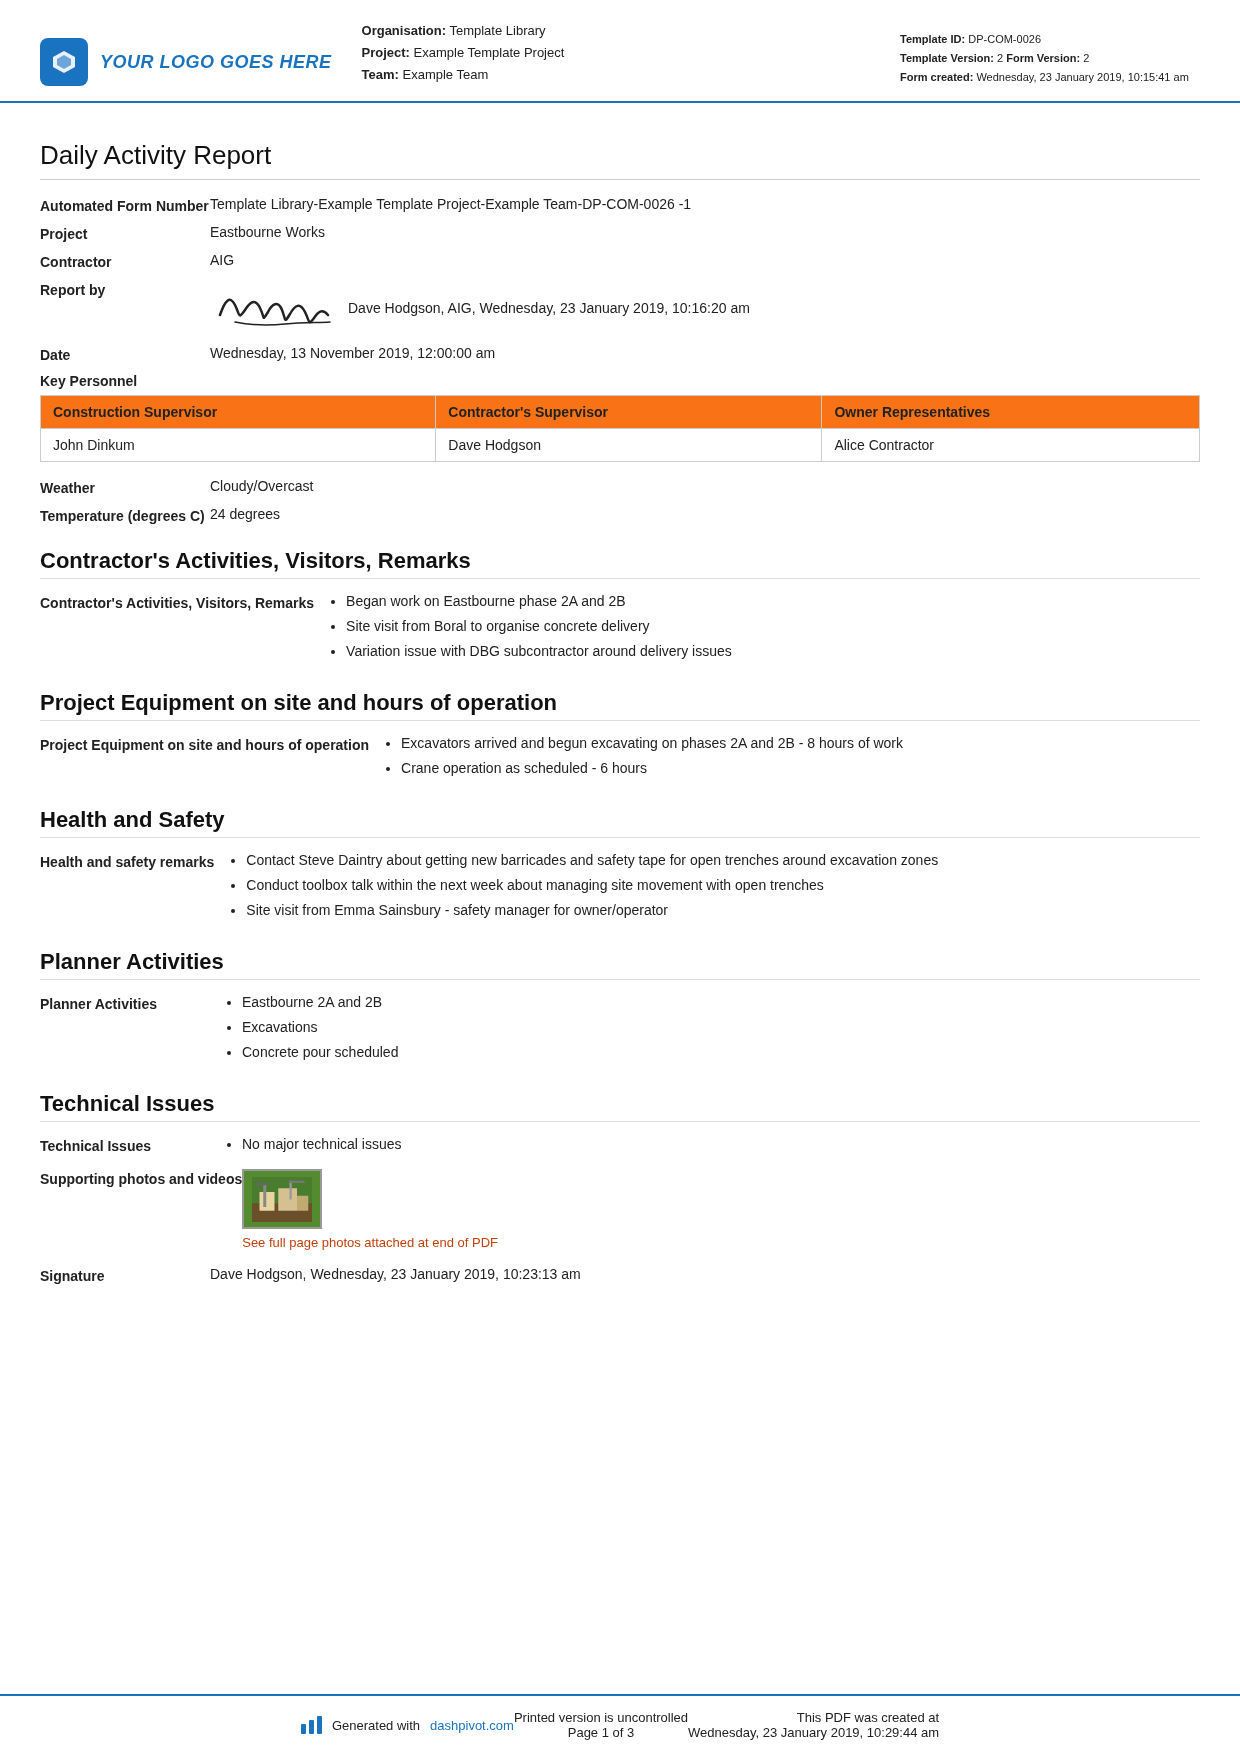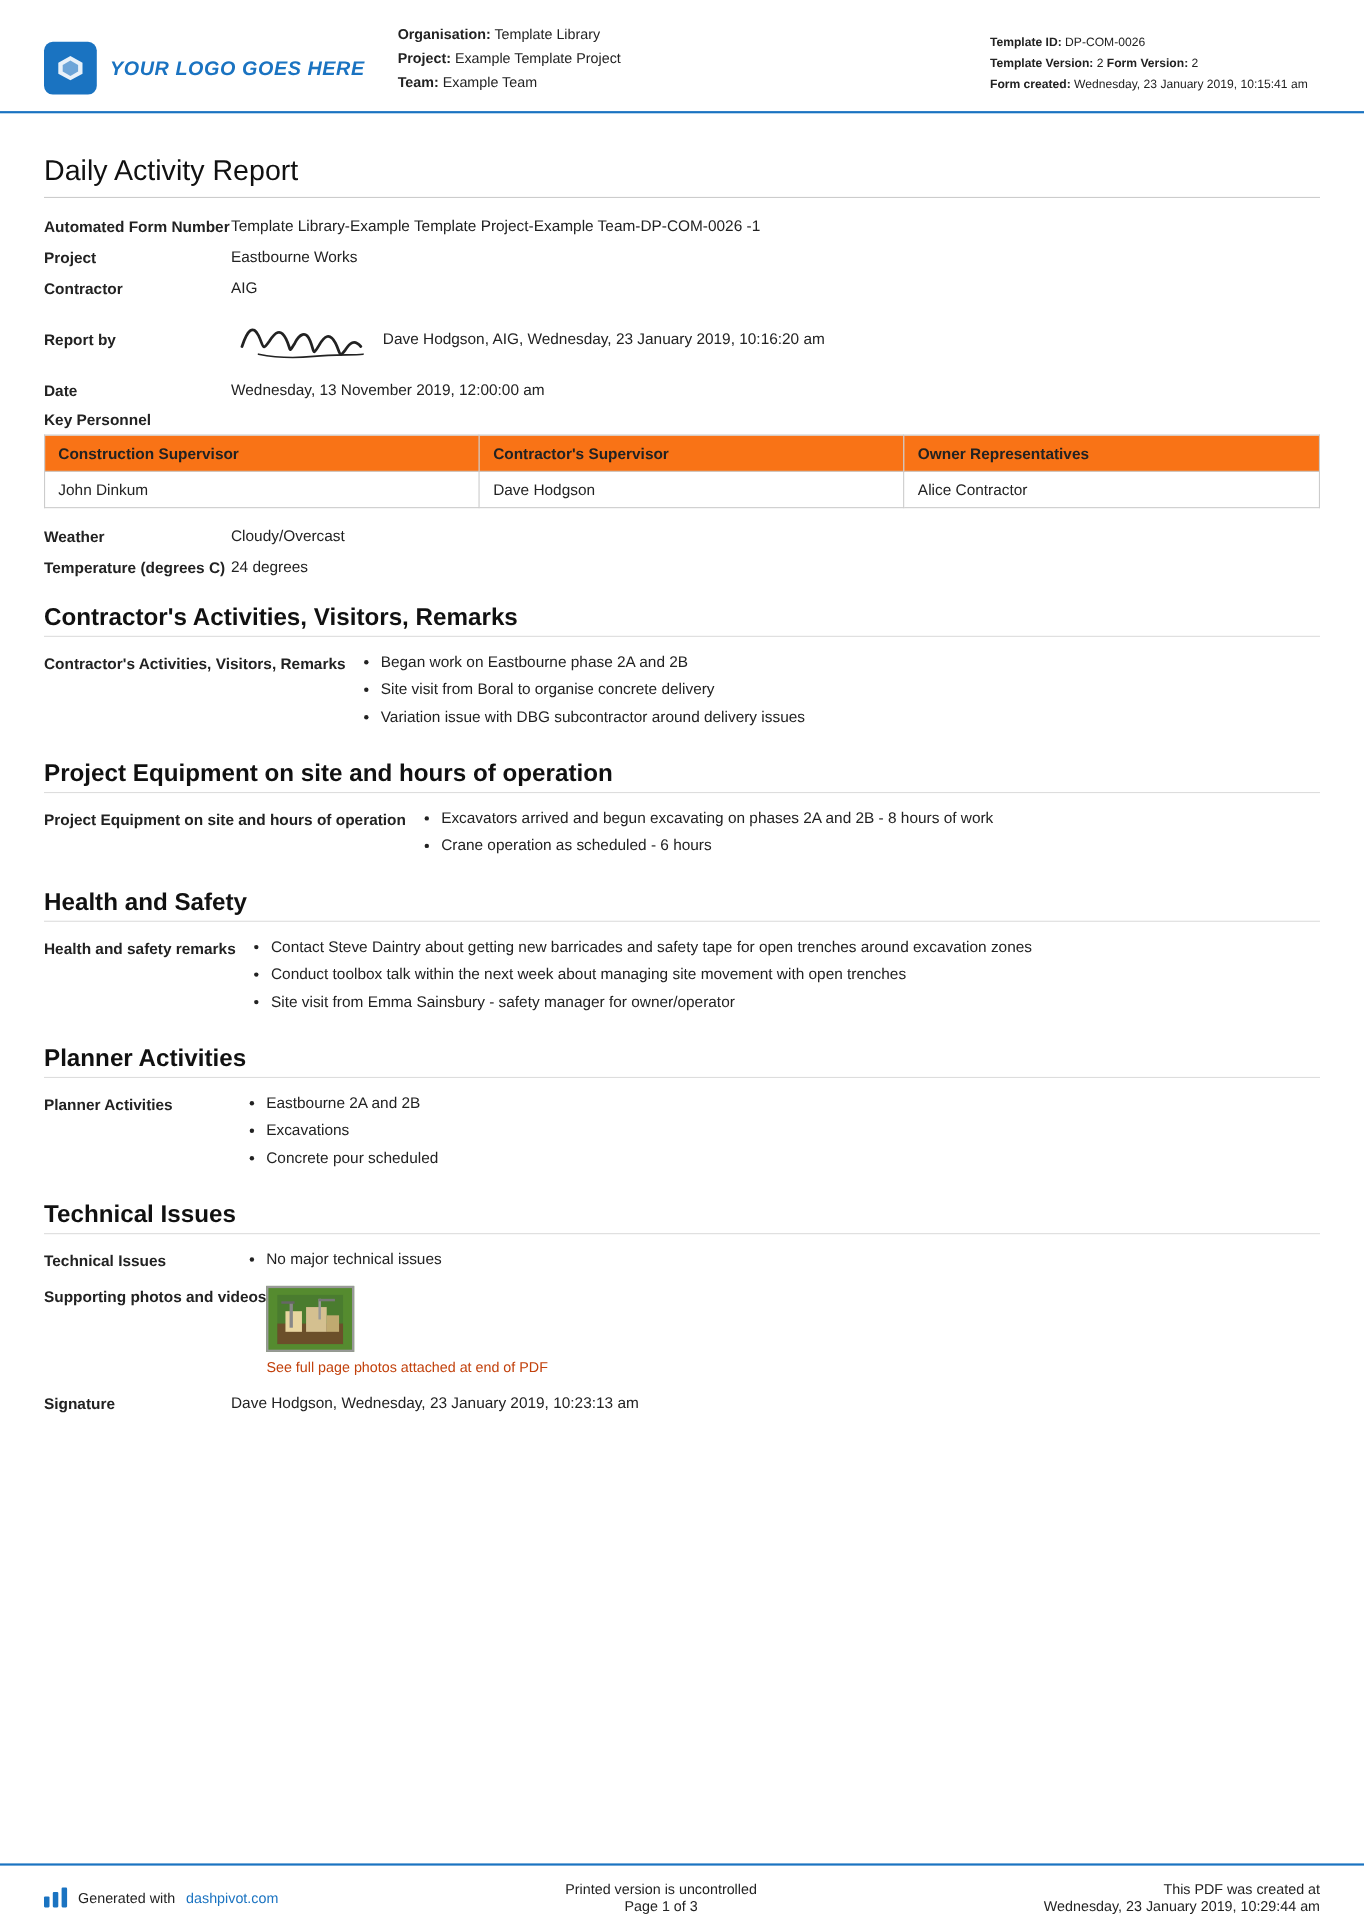--- a/index.html
+++ b/index.html
@@ -82,21 +82,21 @@
       font-weight: normal;
       color: #111;
       border-bottom: 1px solid #ccc;
       padding-bottom: 8px;
       margin-bottom: 16px;
       margin-top: 17px;
     }
     .field-row {
       display: flex;
       margin-bottom: 10px;
-      align-items: center;
+      align-items: flex-start;
     }
     .field-label {
       font-weight: bold;
       min-width: 170px;
       font-size: 14px;
       padding-top: 2px;
     }
     .field-value {
       font-size: 14px;
       flex: 1;
@@ -192,21 +192,21 @@
     .photo-caption {
       font-size: 13px;
       color: #c2410c;
     }
     
     .footer {
       border-top: 2px solid #1a73c1;
       padding: 14px 40px;
       display: flex;
       align-items: center;
-      justify-content: space-between;
+      justify-content: center;
       margin-top: auto;
     }
     .footer-left {
       display: flex;
       align-items: center;
       gap: 10px;
       font-size: 13px;
     }
     .footer-left a {
       color: #1a73c1;

